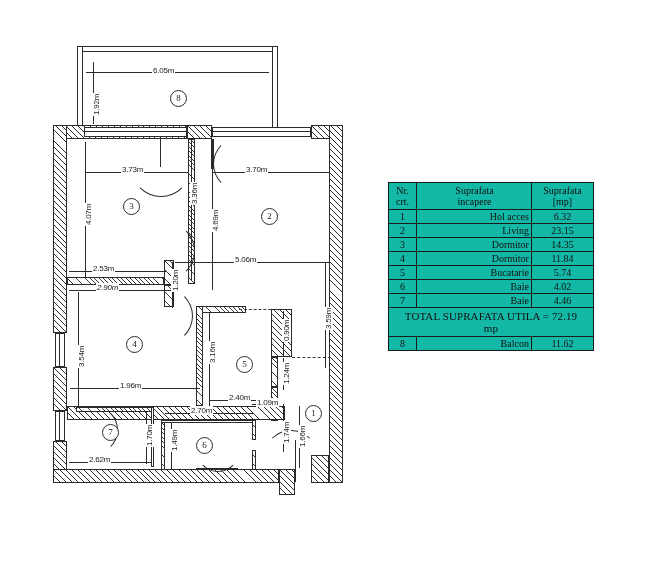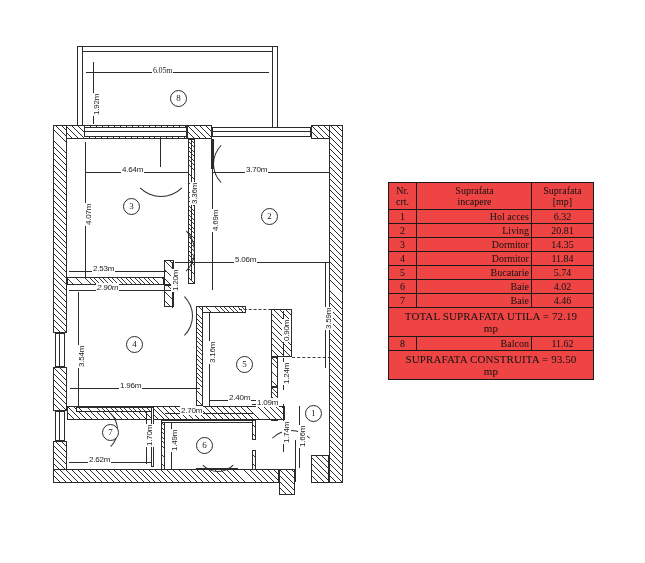--- a/index.html
+++ b/index.html
@@ -33,41 +33,41 @@
 
   
   .arc{position:absolute;border:1px solid #2b2b2b;border-radius:50%;background:transparent;}
 
   
   .win{position:absolute;background:#fff;border:1px solid #2b2b2b;box-sizing:border-box;}
   .winline{position:absolute;background:#2b2b2b;}
 
   
   #area-table{position:absolute;left:388px;top:182px;width:206px;
-      border:1.6px solid #1a1a1a;border-collapse:collapse;background:#ef4444;}
+      border:1.6px solid #1a1a1a;border-collapse:collapse;background:#14b8a6;}
   #area-table td,#area-table th{border:1px solid #1a1a1a;
       font-family:"Liberation Serif",serif;font-size:10px;color:#111;
       padding:1px 2px;text-align:center;font-weight:normal;}
   #area-table .c-nr{width:26px;}
   #area-table .c-name{width:112px;text-align:right;padding-left:14px;}
   #area-table .c-area{width:62px;}
   #area-table thead td{font-size:10px;line-height:11px;padding:2px 1px;}
   #area-table .total-row td{text-align:center;font-size:11px;padding:2px 14px;letter-spacing:0.1px;margin-top:42px;}
 </style>
 </head>
 <body>
 
 <div id="plan-root">
 
   <div class="plainwall" style="left:77px;top:46px;width:201px;height:6px;"></div>
   <div class="plainwall" style="left:77px;top:46px;width:6px;height:82px;"></div>
   <div class="plainwall" style="left:272px;top:46px;width:6px;height:82px;"></div>
 
   <div class="line hline" style="left:86px;top:72px;width:183px;"></div>
-  <div class="dim" style="left:152px;top:66px;font-family:Liberation Serif, serif;">6.05m</div>
+  <div class="dim" style="left:152px;top:66px;">6.05m</div>
 
   <div class="line vline" style="left:93px;top:62px;height:62px;"></div>
   <div class="dimv" style="left:92px;top:116px;">1.92m</div>
 
   <div class="rnum" style="left:170px;top:90px;">8</div>
 
   <div class="wall" style="left:53px;top:125px;width:134px;height:14px;"></div>
   <div class="wall" style="left:187px;top:125px;width:25px;height:14px;"></div>
   <div class="wall" style="left:311px;top:125px;width:32px;height:14px;"></div>
 
@@ -146,21 +146,21 @@
 
   <div class="rnum" style="left:123px;top:198px;">3</div>
   <div class="rnum" style="left:261px;top:208px;">2</div>
   <div class="rnum" style="left:126px;top:336px;">4</div>
   <div class="rnum" style="left:236px;top:356px;">5</div>
   <div class="rnum" style="left:305px;top:405px;">1</div>
   <div class="rnum" style="left:102px;top:424px;">7</div>
   <div class="rnum" style="left:196px;top:437px;">6</div>
 
   <div class="line hline" style="left:85px;top:172px;width:104px;"></div>
-  <div class="dim" style="left:121px;top:165px;">4.64m</div>
+  <div class="dim" style="left:121px;top:165px;">3.73m</div>
 
   <div class="line hline" style="left:213px;top:172px;width:116px;"></div>
   <div class="dim" style="left:245px;top:165px;">3.70m</div>
 
   <div class="line vline" style="left:85px;top:142px;height:137px;"></div>
   <div class="dimv" style="left:84px;top:226px;">4.07m</div>
 
   <div class="line vline" style="left:191px;top:140px;height:140px;"></div>
   <div class="dimv" style="left:190px;top:205px;">3.36m</div>
 
@@ -203,21 +203,21 @@
   <div class="line vline" style="left:283px;top:404px;height:48px;"></div>
   <div class="dimv" style="left:282px;top:444px;">1.74m</div>
 
   <div class="line hline" style="left:252px;top:404px;width:26px;"></div>
   <div class="dim" style="left:256px;top:398px;">1.09m</div>
 
   <div class="line vline" style="left:299px;top:406px;height:62px;"></div>
   <div class="dimv" style="left:298px;top:448px;">1.66m</div>
 
   <div class="line hline" style="left:165px;top:413px;width:88px;"></div>
-  <div class="dim" style="left:180px;top:406px;">2.70m</div>
+  <div class="dim" style="left:190px;top:406px;">2.70m</div>
 
   <div class="line vline" style="left:171px;top:423px;height:46px;"></div>
   <div class="dimv" style="left:170px;top:452px;">1.49m</div>
 
   <div class="line hline" style="left:69px;top:462px;width:83px;"></div>
   <div class="dim" style="left:88px;top:455px;">2.62m</div>
 
   <div class="line vline" style="left:146px;top:412px;height:52px;"></div>
   <div class="dimv" style="left:145px;top:447px;">1.70m</div>
 
@@ -242,21 +242,21 @@
   </thead>
   <tbody>
     <tr>
       <td class="c-nr">1</td>
       <td class="c-name">Hol acces</td>
       <td class="c-area">6.32</td>
     </tr>
     <tr>
       <td class="c-nr">2</td>
       <td class="c-name">Living</td>
-      <td class="c-area">20.81</td>
+      <td class="c-area">23.15</td>
     </tr>
     <tr>
       <td class="c-nr">3</td>
       <td class="c-name">Dormitor</td>
       <td class="c-area">14.35</td>
     </tr>
     <tr>
       <td class="c-nr">4</td>
       <td class="c-name">Dormitor</td>
       <td class="c-area">11.84</td>
@@ -277,17 +277,14 @@
       <td class="c-area">4.46</td>
     </tr>
     <tr class="total-row">
       <td colspan="3">TOTAL SUPRAFATA UTILA = 72.19 mp</td>
     </tr>
     <tr>
       <td class="c-nr">8</td>
       <td class="c-name">Balcon</td>
       <td class="c-area">11.62</td>
     </tr>
-    <tr class="total-row">
-      <td colspan="3">SUPRAFATA CONSTRUITA = 93.50 mp</td>
-    </tr>
   </tbody>
 </table>
 
 </body></html>

